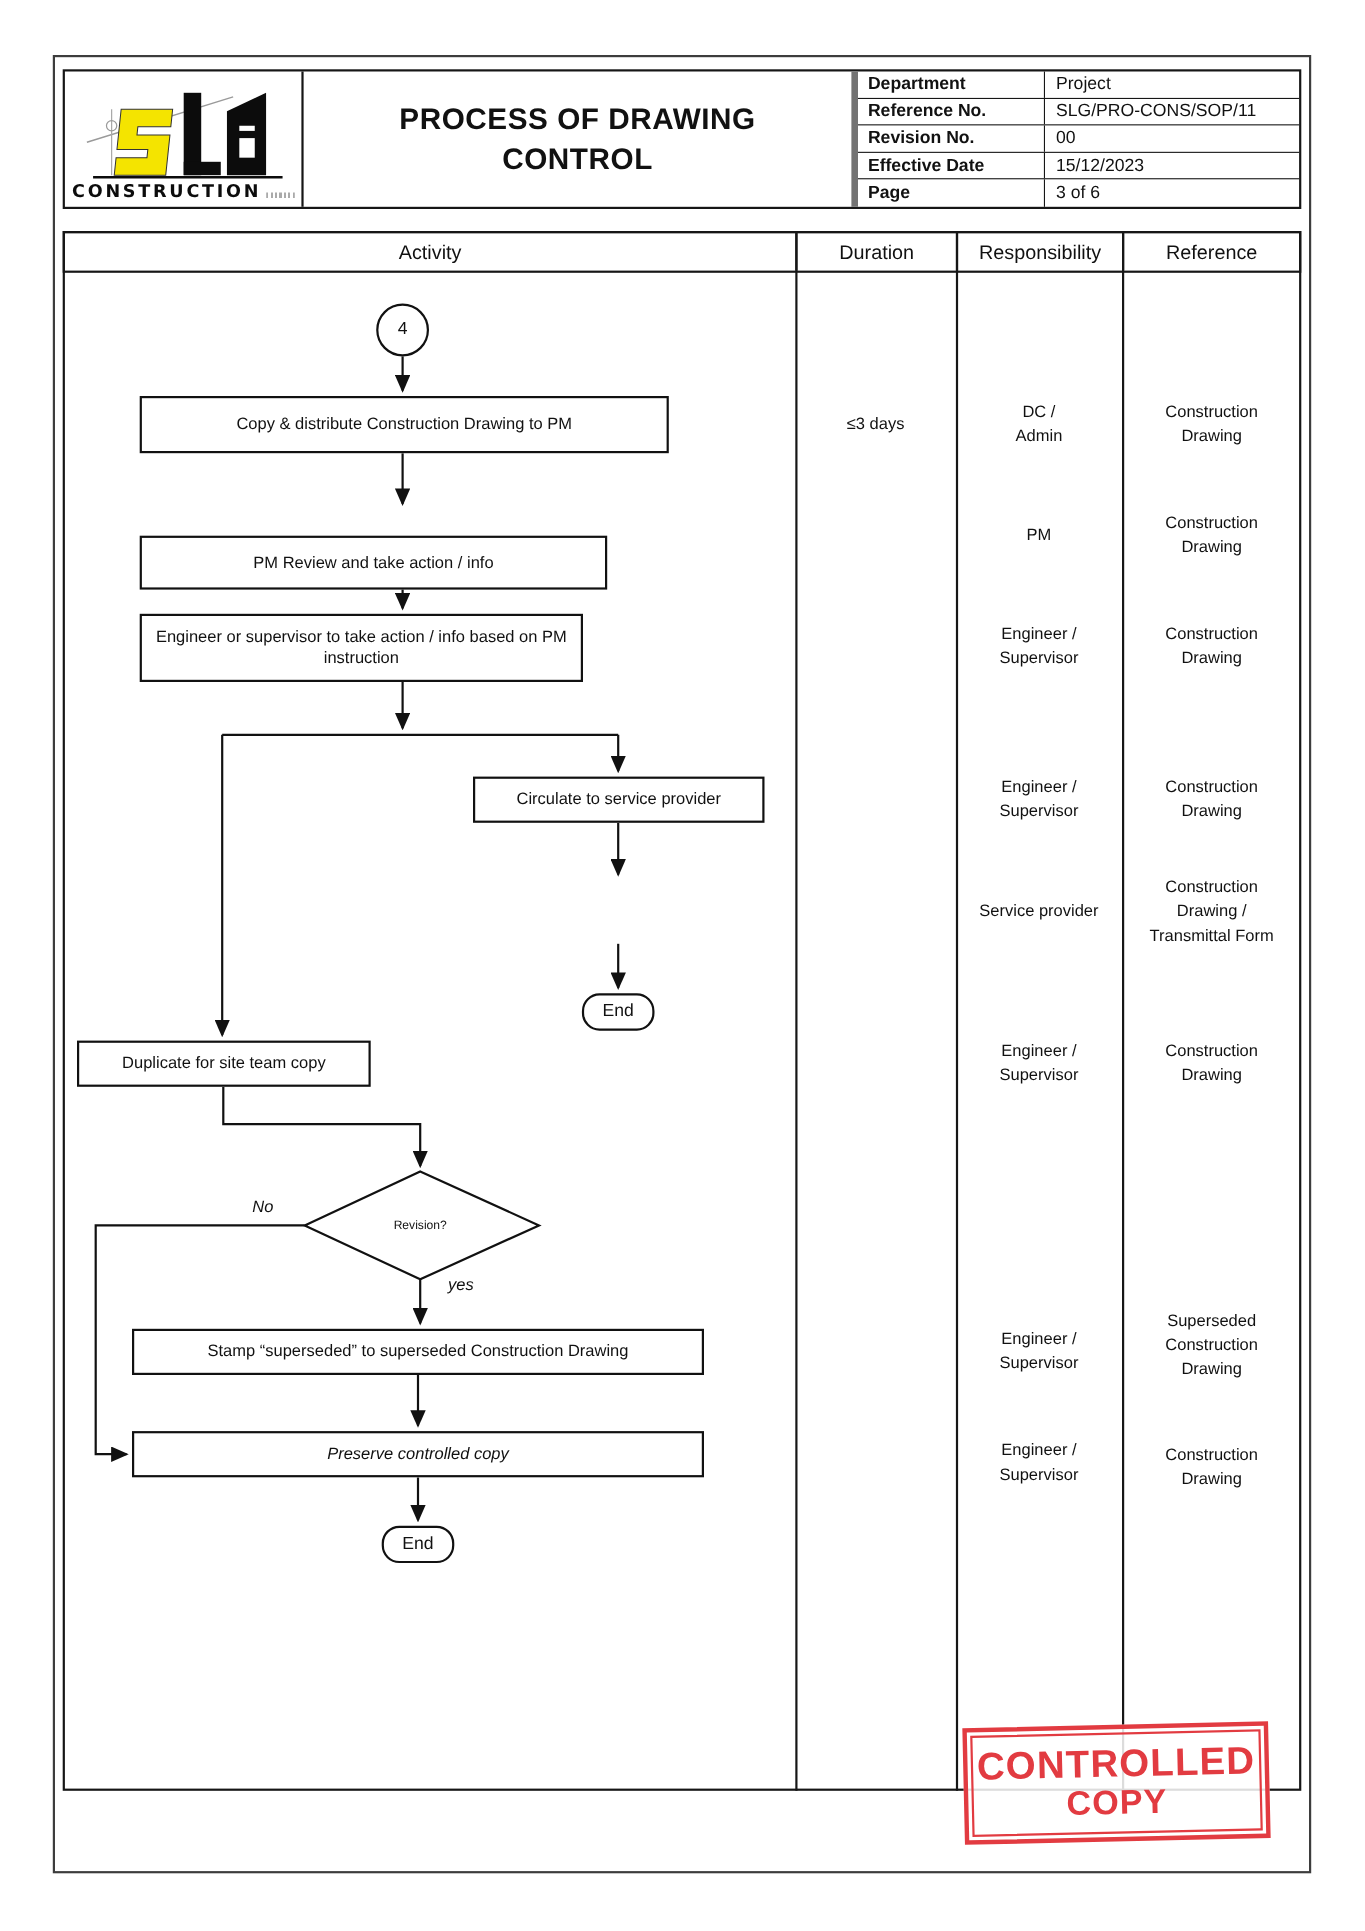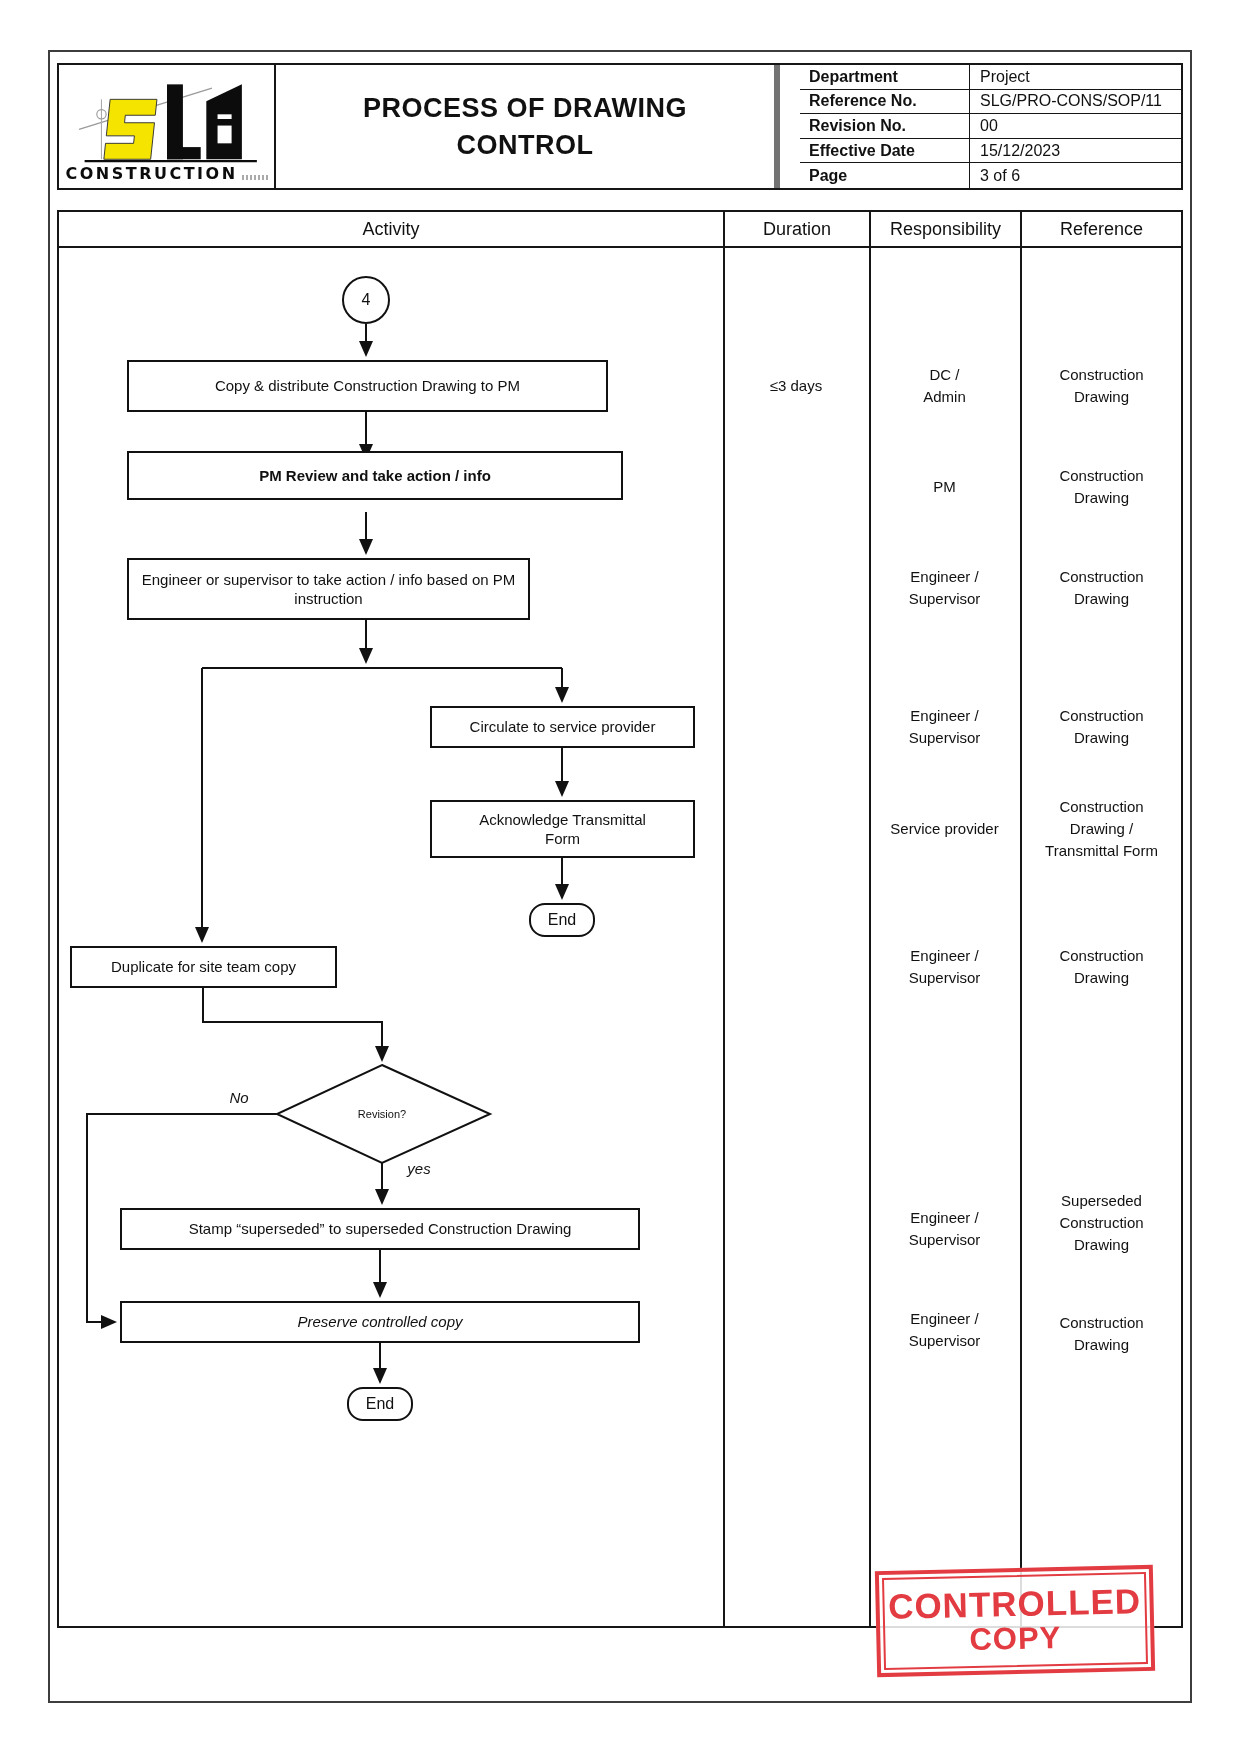--- a/index.html
+++ b/index.html
@@ -13,21 +13,21 @@
   .logo-cell{width:215px;border-right:2px solid #161616;display:flex;flex-direction:column;
              align-items:center;justify-content:center;padding-top:4px;}
   .logo-text-row{display:flex;align-items:flex-end;gap:4px;margin-top:1px;}
   .logo-text{font-weight:bold;font-size:16px;letter-spacing:2.5px;color:#0c0c0c;
              font-family:"DejaVu Sans",sans-serif;}
   .logo-tag{width:26px;height:5px;margin-bottom:3px;
             background:repeating-linear-gradient(90deg,#aaa 0 2px,#fff 2px 4px);}
   .title-cell{width:498px;border-right:6px solid #737373;display:flex;align-items:center;
               justify-content:center;text-align:center;font-weight:bold;font-size:27px;
               line-height:1.35;white-space:pre-line;letter-spacing:.5px;}
-  .info-cell{flex:1;display:grid;grid-template-rows:repeat(5,1fr);padding-left:20px;}
+  .info-cell{flex:1;display:grid;grid-template-rows:repeat(5,1fr);}
   .info-row{display:flex;border-bottom:1.5px solid #161616;}
   .info-row:last-child{border-bottom:none;}
   .info-label{width:160px;border-right:1.5px solid #161616;font-weight:bold;font-size:16px;
               display:flex;align-items:center;padding-left:9px;}
   .info-value{flex:1;font-size:16px;display:flex;align-items:center;padding-left:10px;}
 
   
   .flow-table{left:57px;top:210px;width:1126px;height:1418px;border:2px solid #161616;}
   .flow-head{left:57px;top:210px;width:1126px;height:38px;border:2px solid #161616;
              display:flex;font-size:18px;}
@@ -151,28 +151,26 @@
       <line x1="382" y1="1163" x2="382" y2="1203" marker-end="url(#ah)"></line>
       <line x1="380" y1="1250" x2="380" y2="1296" marker-end="url(#ah)"></line>
       <line x1="380" y1="1343" x2="380" y2="1382" marker-end="url(#ah)"></line>
     </g>
   </svg>
 
   <div class="node circle" style="left:342px;top:276px;width:48px;height:48px;">4</div>
 
   <div class="node" style="left:127px;top:360px;width:481px;height:52px;">Copy &amp; distribute Construction Drawing to PM</div>
 
-  <div class="node" style="left:127px;top:451px;width:496px;height:49px;font-weight:bold;">PM Review and take action / info</div>
+  <div class="node" style="left:127px;top:487px;width:425px;height:49px;">PM Review and take action / info</div>
 
   <div class="node" style="left:127px;top:558px;width:403px;height:62px;">Engineer or supervisor to take action / info based on PM instruction</div>
 
   <div class="node" style="left:430px;top:706px;width:265px;height:42px;">Circulate to service provider</div>
 
-  <div class="node" style="left:430px;top:800px;width:265px;height:58px;">Acknowledge Transmittal
-Form</div>
 
   <div class="node pill" style="left:529px;top:903px;width:66px;height:34px;">End</div>
 
   <div class="node" style="left:70px;top:946px;width:267px;height:42px;">Duplicate for site team copy</div>
 
   <div class="dtext" style="left:302px;top:1100px;width:160px;height:28px;">Revision?</div>
 
   <div class="edge-label" style="left:214px;top:1089px;width:50px;">No</div>
 
   <div class="edge-label" style="left:396px;top:1160px;width:46px;">yes</div>

